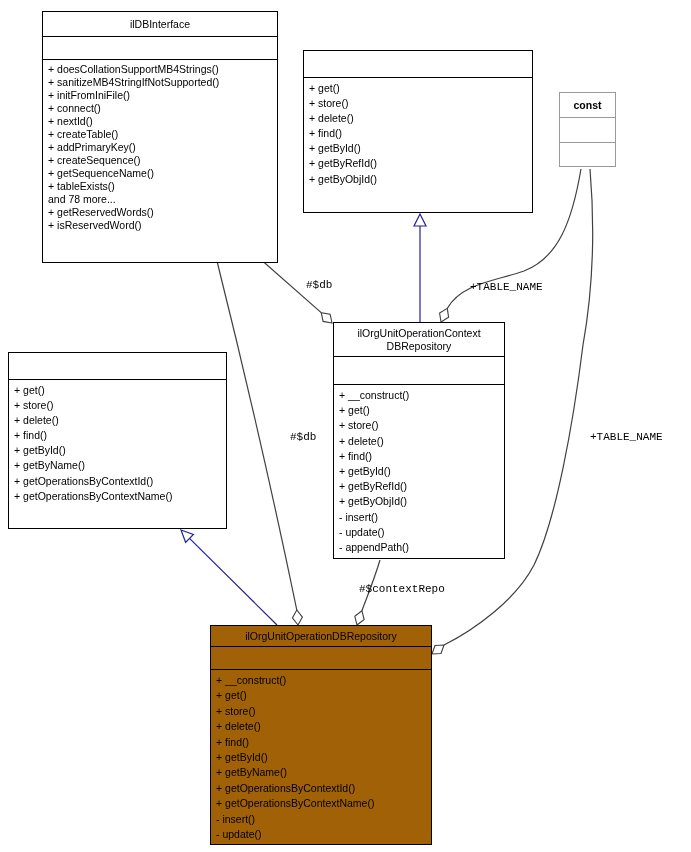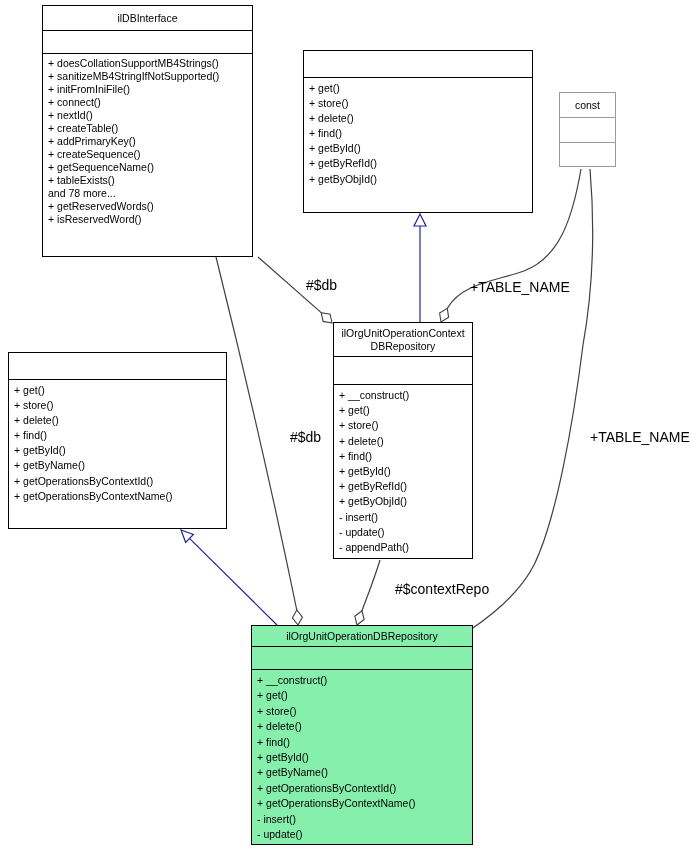--- a/index.html
+++ b/index.html
@@ -5,36 +5,36 @@
   html,body{margin:0;padding:0;background:#fff;}
   .canvas{
     position:relative;width:691px;height:852px;background:#ffffff;
     font-family:"Liberation Sans","DejaVu Sans",sans-serif;color:#000;
     overflow:hidden;
   }
   .uml-class{
     position:absolute;background:#ffffff;border:1.4px solid #000;
     display:flex;flex-direction:column;box-sizing:border-box;
   }
-  .uml-class.highlight{background:#86efac;margin-left:41px;}
+  .uml-class.highlight{background:#a16207;}
   .uml-class.const-box{border-color:#9a9a9a;}
   .uml-title{
     flex-shrink:0;border-bottom:1.4px solid #000;
     display:flex;align-items:center;justify-content:center;
     font-size:10.5px;line-height:13px;text-align:center;white-space:pre-line;
     box-sizing:border-box;
   }
   .uml-attrs{flex-shrink:0;border-bottom:1.4px solid #000;box-sizing:border-box;}
-  .const-box .uml-title,.const-box .uml-attrs{border-color:#9a9a9a;}
+  .const-box .uml-title,.const-box .uml-attrs{border-color:#9a9a9a;font-weight:bold;}
   .uml-methods{
     flex:1;font-size:10.5px;padding:3px 5px;white-space:pre-line;
     box-sizing:border-box;overflow:hidden;
   }
   .edge-label{
-    position:absolute;font-size:14px;line-height:12px;white-space:nowrap;color:#000;
+    position:absolute;font-size:11px;line-height:12px;white-space:nowrap;color:#000;font-family:Liberation Mono, monospace;
   }
   svg.overlay{position:absolute;left:0;top:0;pointer-events:none;}
 </style>
 </head>
 <body>
 
 <div class="canvas">
 
   <svg class="overlay" width="691" height="852" viewBox="0 0 691 852">
     <g stroke="#404040" stroke-width="1.2" fill="none">
@@ -61,21 +61,21 @@
       <line x1="420" y1="226" x2="420" y2="322"></line>
 
       <line x1="189.5" y1="538.4" x2="277" y2="625"></line>
     </g>
     <g stroke="#22229a" stroke-width="1.2" fill="#ffffff">
       <polygon points="420,214 414,226 426,226"></polygon>
       <polygon points="181,530 193.4,534.5 185.6,542.3"></polygon>
     </g>
   </svg>
 
-  <div class="uml-class" style="left:42px;top:5px;width:211px;height:252px">
+  <div class="uml-class" style="left:42px;top:11px;width:236px;height:252px">
     <div class="uml-title" style="height:25px">ilDBInterface</div>
     <div class="uml-attrs" style="height:23px"></div>
     <div class="uml-methods" style="line-height:13px">+ doesCollationSupportMB4Strings()
 + sanitizeMB4StringIfNotSupported()
 + initFromIniFile()
 + connect()
 + nextId()
 + createTable()
 + addPrimaryKey()
 + createSequence()
@@ -96,21 +96,21 @@
 + getByRefId()
 + getByObjId()</div>
   </div>
 
   <div class="uml-class const-box" style="left:559px;top:92px;width:57px;height:75px">
     <div class="uml-title" style="height:25px">const</div>
     <div class="uml-attrs" style="height:25px"></div>
     <div class="uml-methods"></div>
   </div>
 
-  <div class="uml-class" style="left:333px;top:322px;width:140px;height:237px">
+  <div class="uml-class" style="left:333px;top:322px;width:172px;height:237px">
     <div class="uml-title" style="height:34px">ilOrgUnitOperationContext
 DBRepository</div>
     <div class="uml-attrs" style="height:28px"></div>
     <div class="uml-methods" style="line-height:15.2px">+ __construct()
 + get()
 + store()
 + delete()
 + find()
 + getById()
 + getByRefId()
@@ -145,15 +145,15 @@
 + getOperationsByContextId()
 + getOperationsByContextName()
 - insert()
 - update()</div>
   </div>
 
   <div class="edge-label" style="left:306px;top:279px">#$db</div>
   <div class="edge-label" style="left:470px;top:281px">+TABLE_NAME</div>
   <div class="edge-label" style="left:290px;top:431px">#$db</div>
   <div class="edge-label" style="left:590px;top:431px">+TABLE_NAME</div>
-  <div class="edge-label" style="left:395px;top:583px">#$contextRepo</div>
+  <div class="edge-label" style="left:359px;top:583px">#$contextRepo</div>
 
 </div>
 
 </body></html>

